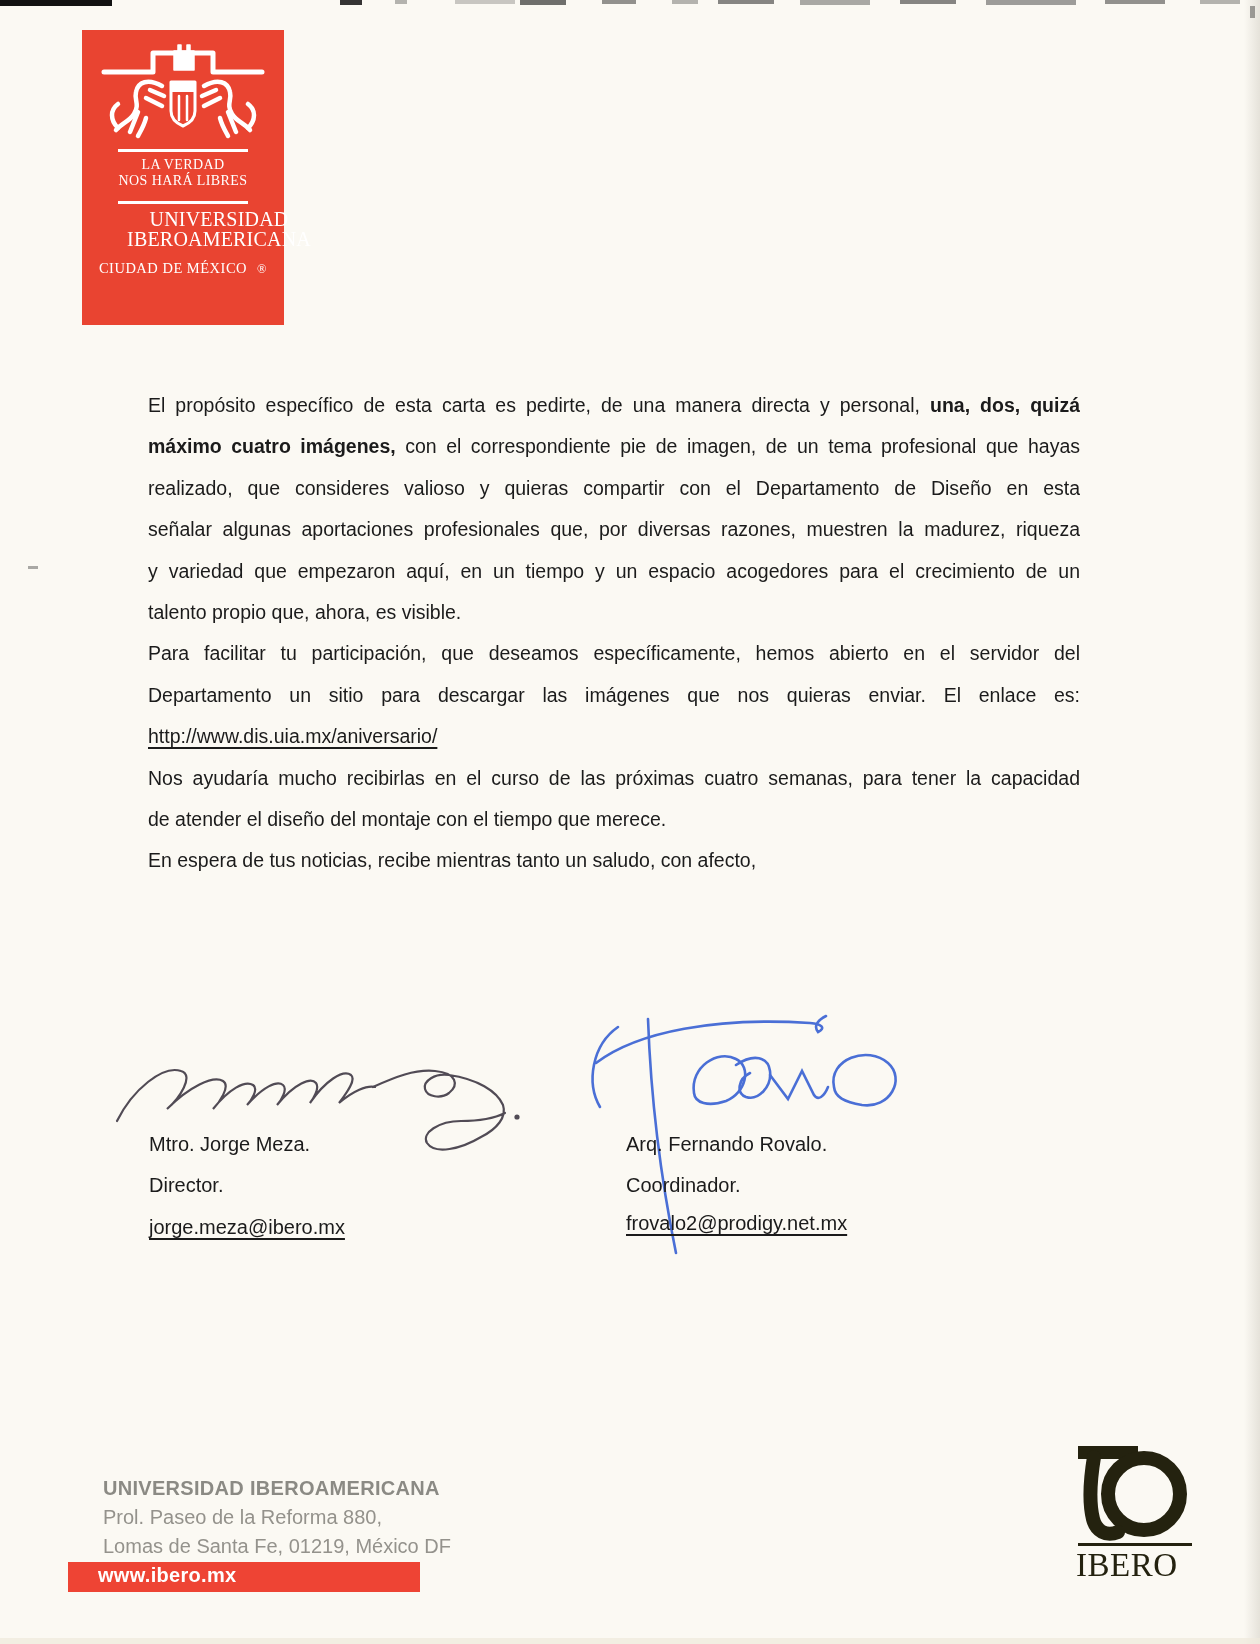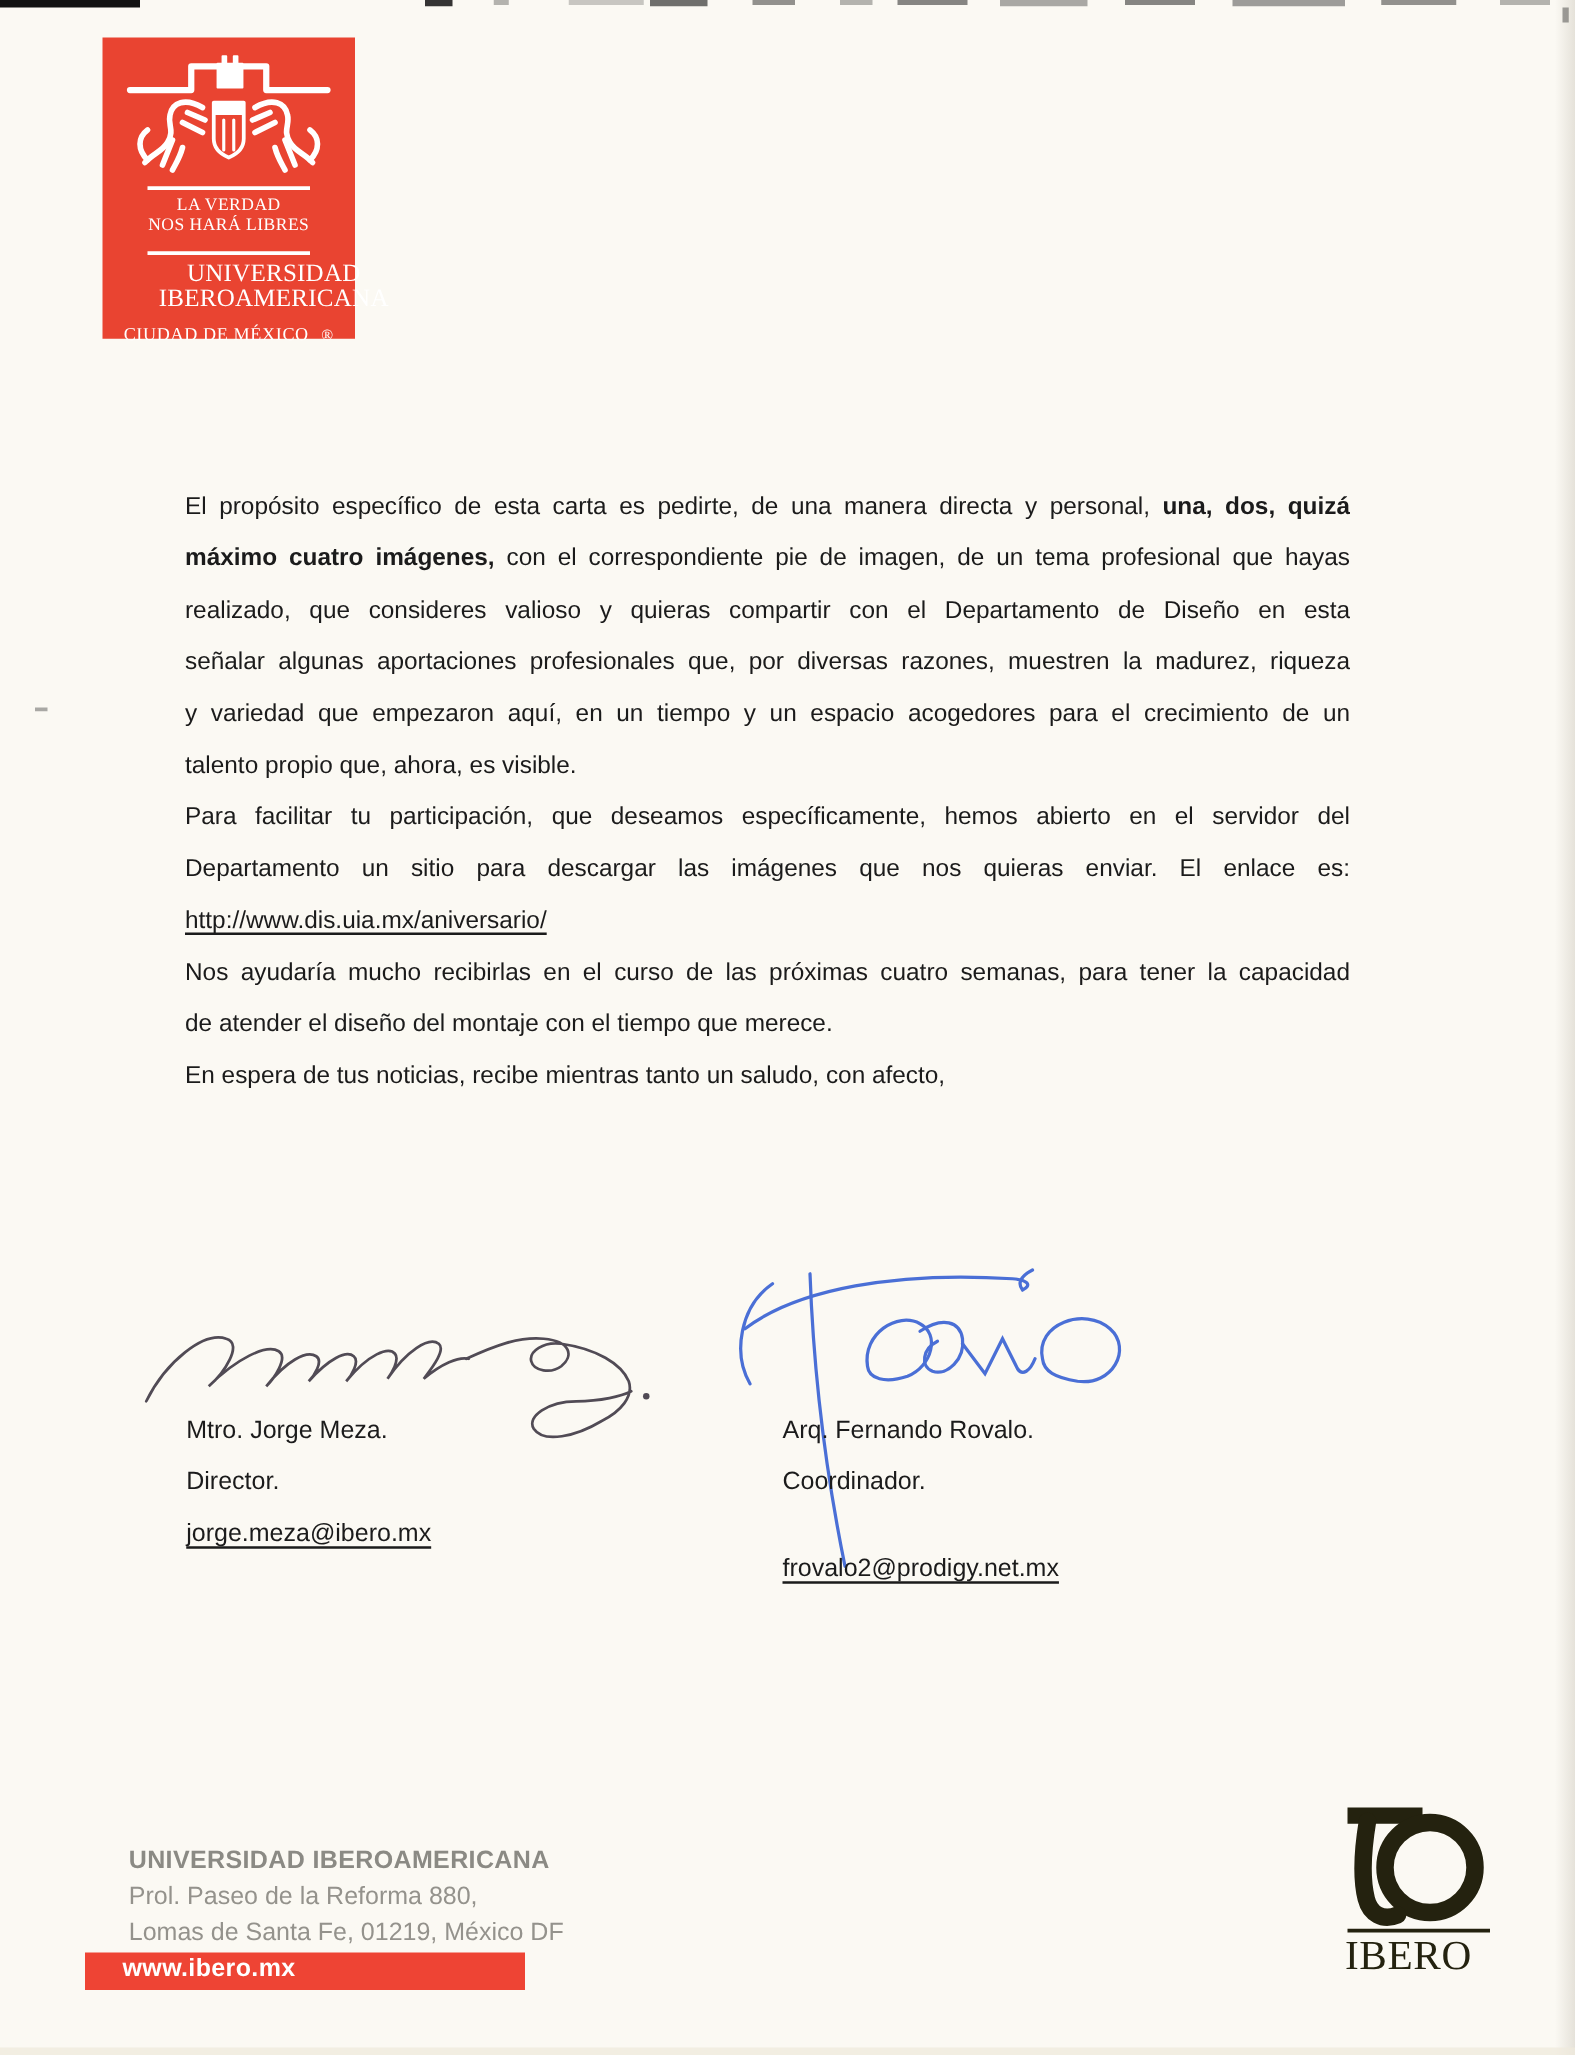--- a/index.html
+++ b/index.html
@@ -9,21 +9,21 @@
   html,body{margin:0;padding:0;}
   body{width:1260px;height:1644px;position:relative;overflow:hidden;
        background:var(--paper);font-family:"Liberation Sans",sans-serif;}
   .abs{position:absolute;}
   
   .art{position:absolute;background:#121212;}
   .edge-right{position:absolute;top:0;right:0;width:16px;height:100%;
       background:linear-gradient(to right,rgba(0,0,0,0),rgba(115,105,85,.16));}
   .edge-bottom{position:absolute;left:0;bottom:0;width:100%;height:6px;background:#efe9dc;opacity:.75;}
   
-  #logo-box{left:82px;top:30px;width:202px;height:241px;background:var(--red);color:#fff;}
+  #logo-box{left:82px;top:30px;width:202px;height:295px;background:var(--red);color:#fff;}
   #logo-box .crest{position:absolute;left:16px;top:10px;}
   .logo-rule{position:absolute;left:36px;width:130px;height:3px;background:#fff;}
   .motto{position:absolute;left:0;top:127px;width:100%;text-align:center;
          font-family:"Liberation Serif",serif;font-size:14px;line-height:16px;letter-spacing:.4px;}
   .uniname{position:absolute;left:0;top:179px;width:100%;text-align:center;
          font-family:"Liberation Serif",serif;font-size:20px;line-height:20px;letter-spacing:.2px;margin-left:36px;}
   .cityrow{position:absolute;left:0;top:230px;width:100%;text-align:center;
          font-family:"Liberation Serif",serif;font-size:14.5px;letter-spacing:.5px;}
   .cityrow .reg{font-size:12.5px;margin-left:10px;}
   
@@ -144,21 +144,21 @@
     <path d="M256,112 C250,84 290,70 310,88 C328,104 312,134 284,130 C266,127 257,122 256,112"></path>
   </g>
 </svg>
 
 <div class="sigtxt" style="left:149px;top:1129px;">Mtro. Jorge Meza.</div>
 <div class="sigtxt" style="left:149px;top:1170px;">Director.</div>
 <div class="sigtxt" style="left:149px;top:1212px;"><a class="doclink">jorge.meza@ibero.mx</a></div>
 
 <div class="sigtxt" style="left:626px;top:1129px;">Arq. Fernando Rovalo.</div>
 <div class="sigtxt" style="left:626px;top:1170px;">Coordinador.</div>
-<div class="sigtxt" style="left:626px;top:1240px;"><a class="doclink">frovalo2@prodigy.net.mx</a></div>
+<div class="sigtxt" style="left:626px;top:1208px;"><a class="doclink">frovalo2@prodigy.net.mx</a></div>
 
 <div class="foot org" style="top:1475px;">UNIVERSIDAD IBEROAMERICANA</div>
 <div class="foot" style="top:1504px;">Prol. Paseo de la Reforma 880,</div>
 <div class="foot" style="top:1533px;">Lomas de Santa Fe, 01219, México DF</div>
 
 <div id="web-bar" class="abs">
   <span>www.ibero.mx</span>
 </div>
 
 <svg class="abs" style="left:1076px;top:1441px;" width="116" height="100" viewBox="0 0 116 100">

